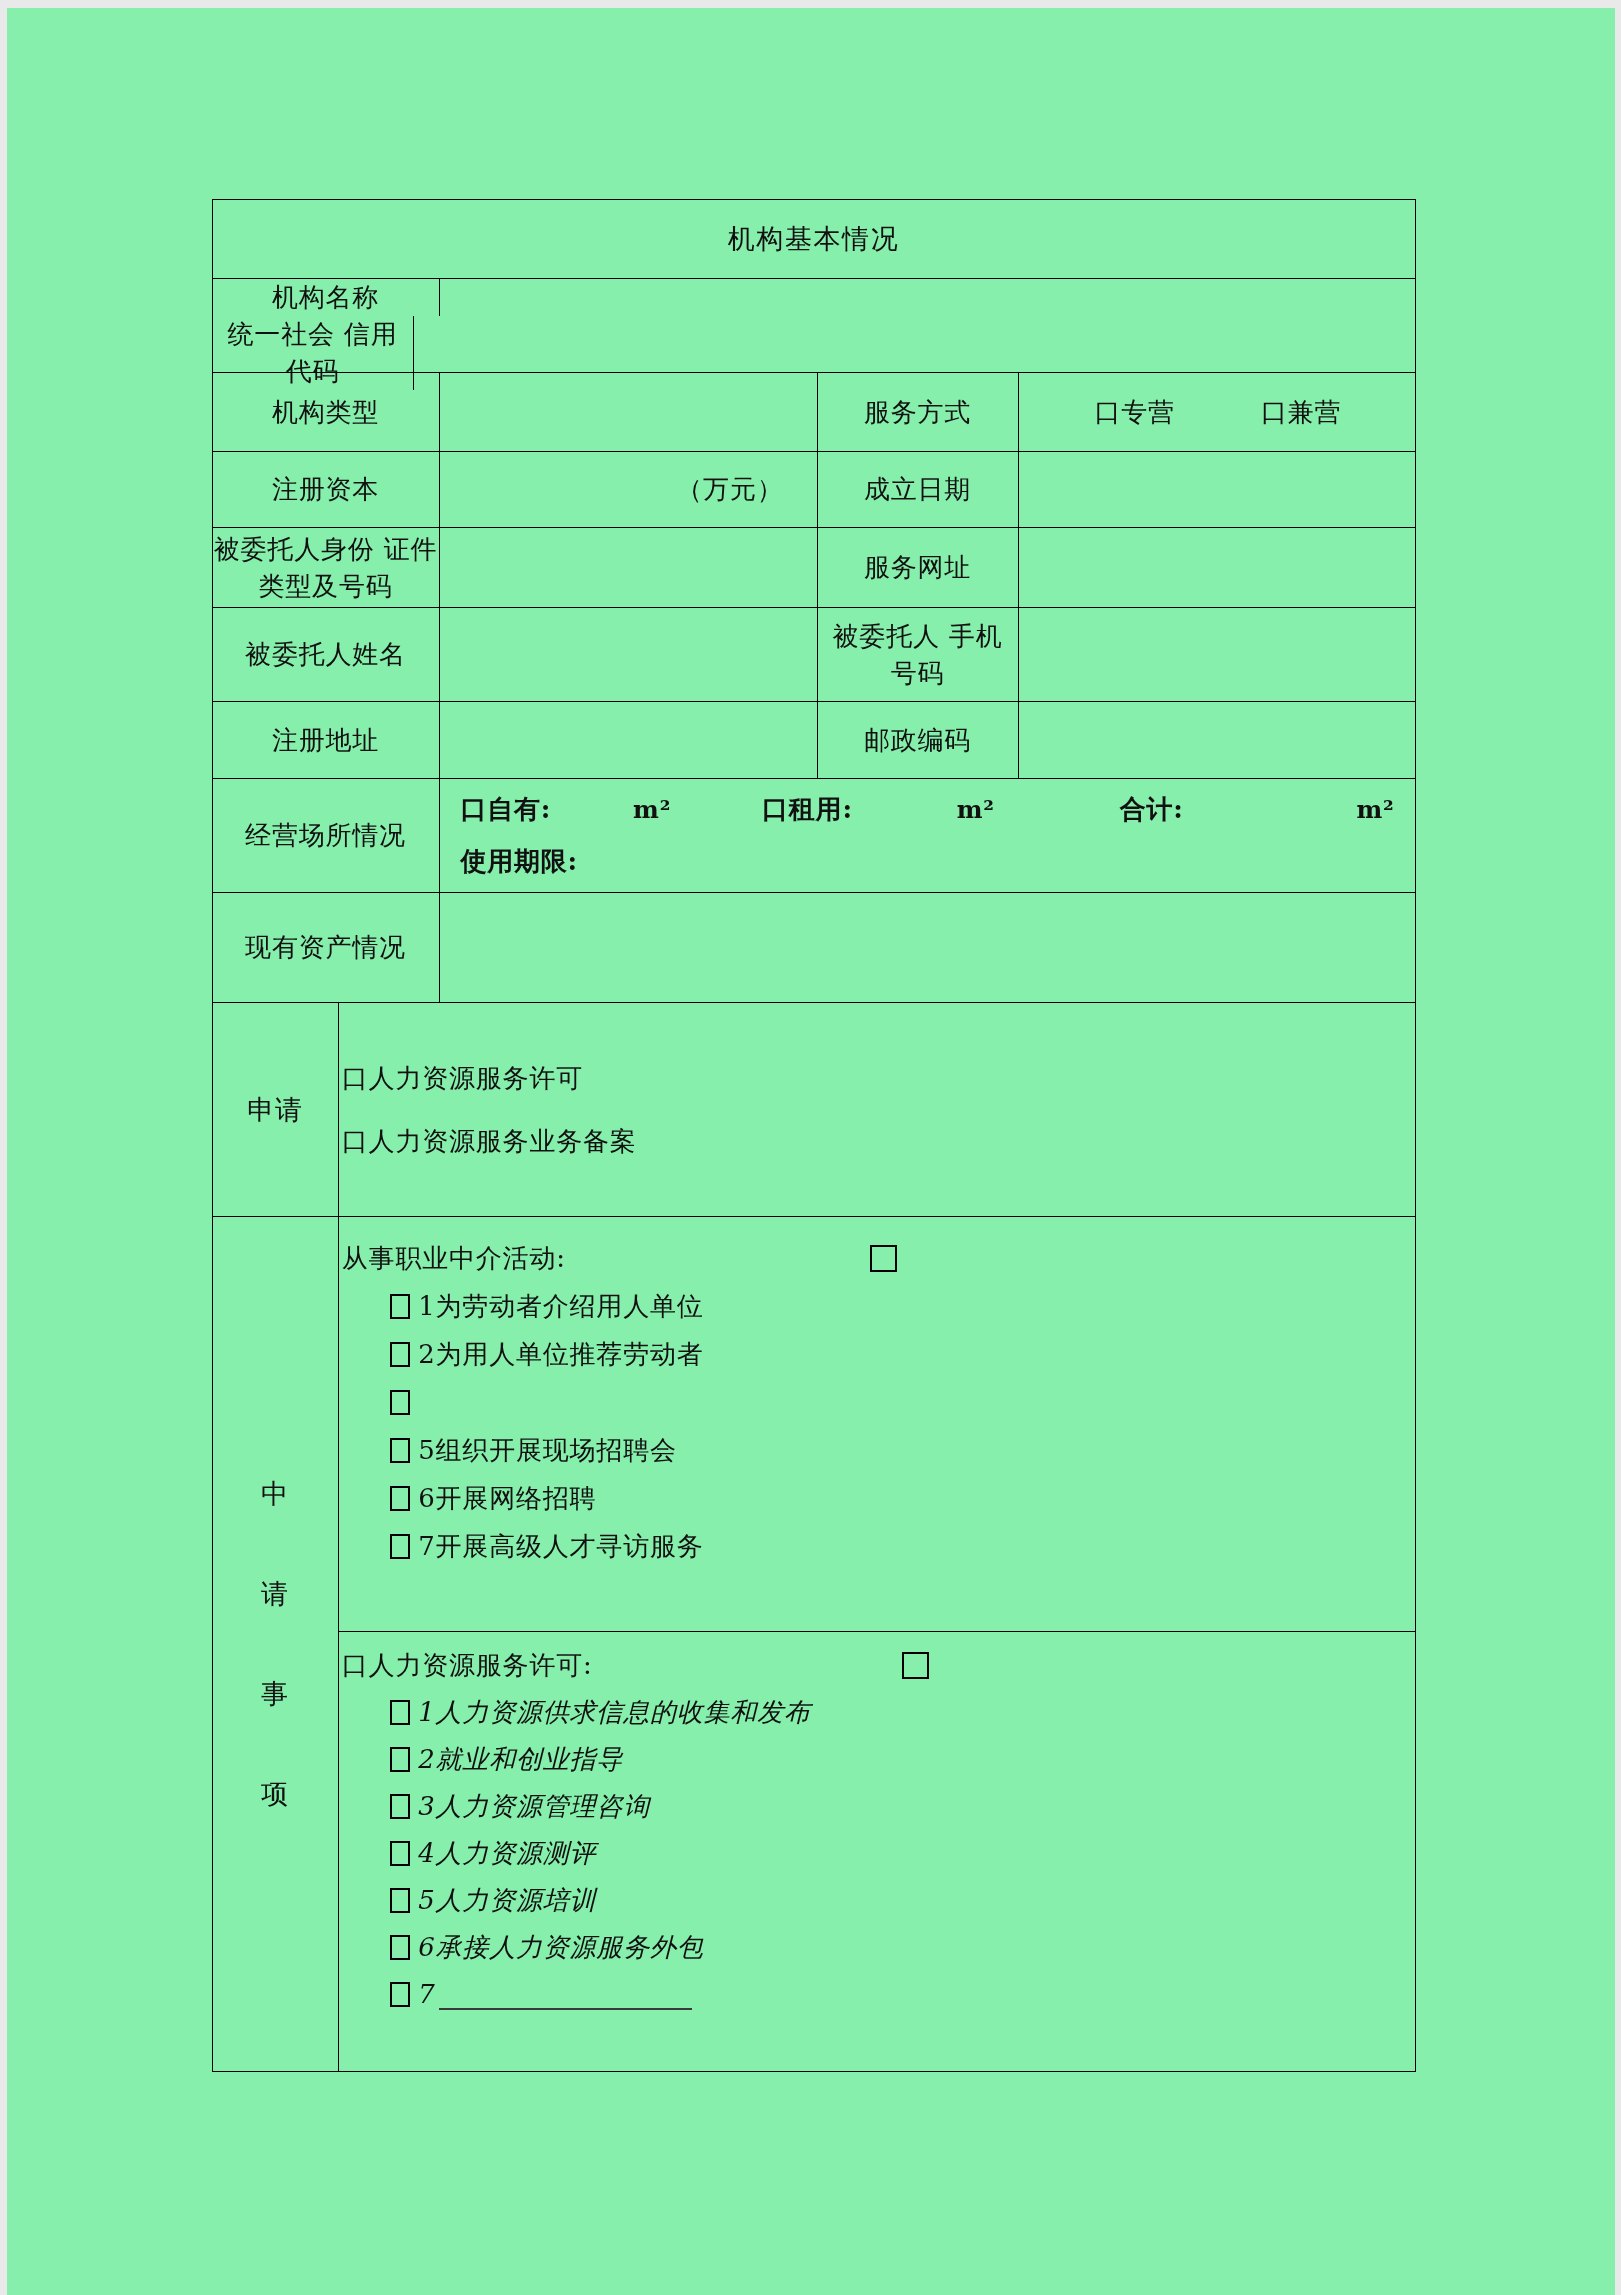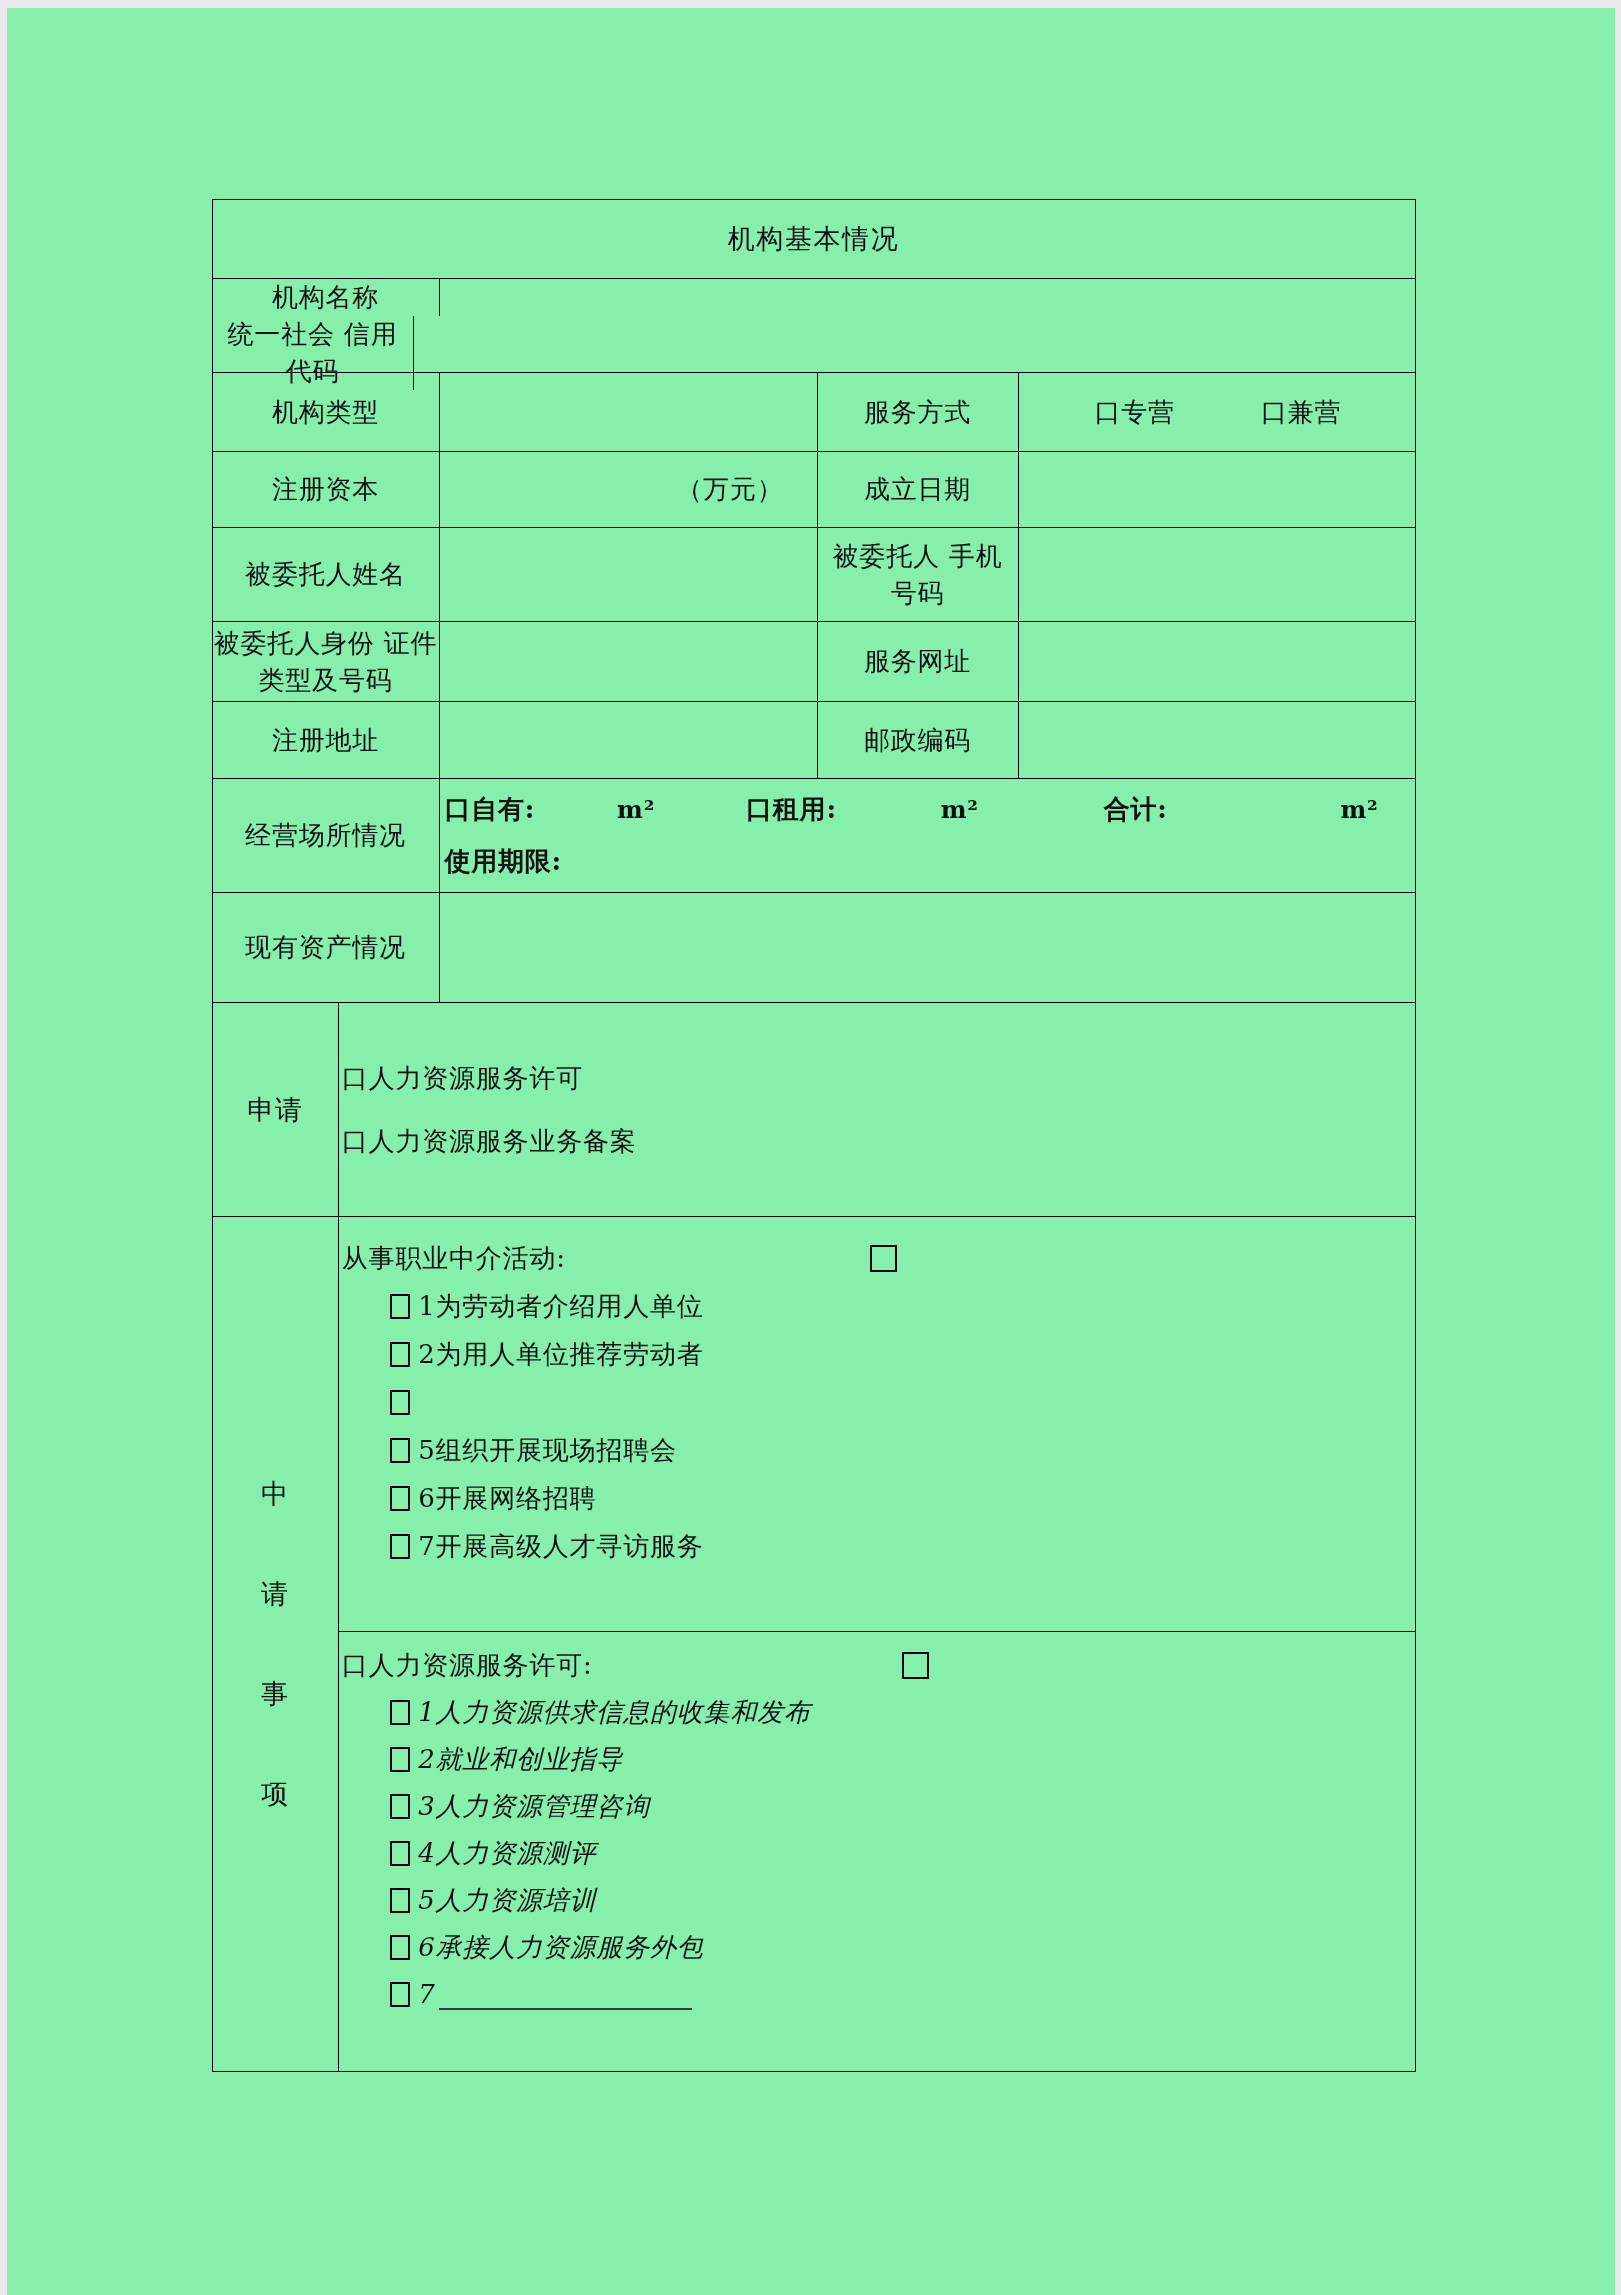--- a/index.html
+++ b/index.html
@@ -23,21 +23,21 @@
   .c2 { width:378px; }
   .c3 { width:201px; padding:0 6.5px; }
   .c4 { flex:1; }
   .h-title { height:79px; }
   .h-r2 { height:94px;flex-direction:column; }
   .h-r3 { height:79px; }
   .h-r4 { height:76px; }
   .h-r5 { height:94px; }
   .h-r6 { height:80px; }
   .h-r7 { height:77px; }
-  .h-prem { height:114px; }
+  .h-prem { height:114px;gap:16px; }
   .h-asset { height:110px; }
   .h-app { height:214px; }
   .title-cell { flex:1; display:flex; align-items:center; justify-content:center;
                 font-size:27px; letter-spacing:1.6px; }
   .svc-cell { justify-content:flex-start; padding-left:76px; gap:86px; }
   .unit-cell { justify-content:flex-end; padding-right:33px; }
   .stack { flex:1; display:flex; flex-direction:column; justify-content:center;
            padding-left:4.9px; gap:16.3px; font-size:26px; letter-spacing:0.8px;font-weight:bold; }
   .iline { white-space:nowrap; }
   .iline .u2 { font-size:24.4px; }
@@ -94,31 +94,31 @@
 
     <div class="row h-r4">
       <div class="cell c1">注册资本</div>
       <div class="cell c2 unit-cell">
         <span>（万元）</span>
       </div>
       <div class="cell c3">成立日期</div>
       <div class="cell c4 end"></div>
     </div>
 
+    <div class="row h-r6">
+      <div class="cell c1">被委托人身份 证件类型及号码</div>
+      <div class="cell c2"></div>
+      <div class="cell c3">服务网址</div>
+      <div class="cell c4 end"></div>
+    </div>
+
     <div class="row h-r5">
       <div class="cell c1">被委托人姓名</div>
       <div class="cell c2"></div>
       <div class="cell c3">被委托人 手机号码</div>
-      <div class="cell c4 end"></div>
-    </div>
-
-    <div class="row h-r6">
-      <div class="cell c1">被委托人身份 证件类型及号码</div>
-      <div class="cell c2"></div>
-      <div class="cell c3">服务网址</div>
       <div class="cell c4 end"></div>
     </div>
 
     <div class="row h-r7">
       <div class="cell c1">注册地址</div>
       <div class="cell c2"></div>
       <div class="cell c3">邮政编码</div>
       <div class="cell c4 end"></div>
     </div>
 

